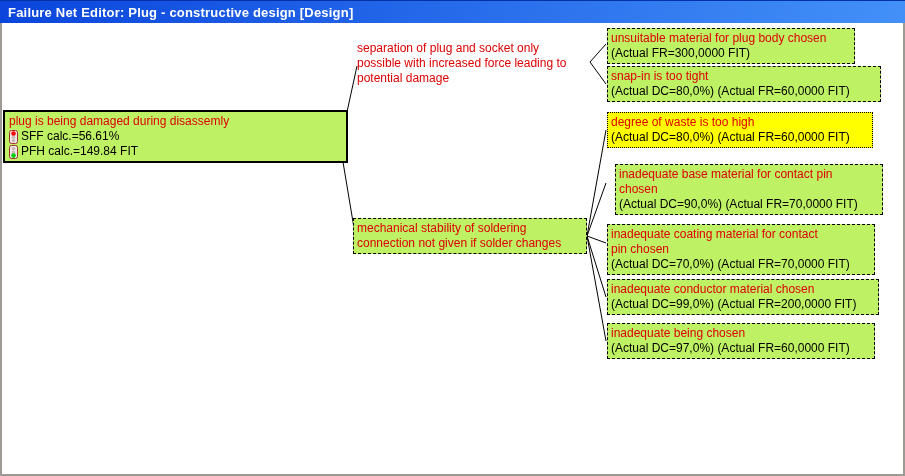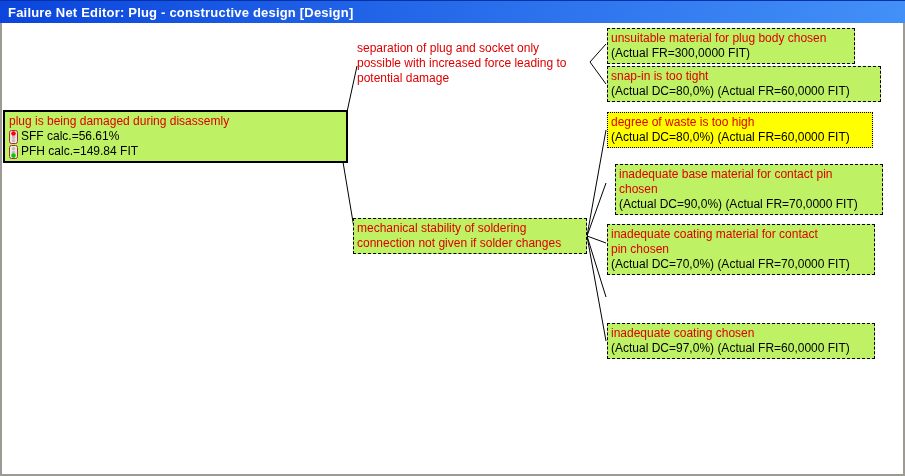--- a/index.html
+++ b/index.html
@@ -113,20 +113,24 @@
 chosen</div>
     <div class="blk">(Actual DC=90,0%) (Actual FR=70,0000 FIT)</div>
   </div>
 
   <div class="node dashed" style="left:607px; top:224px; width:260px;">
     <div class="red">inadequate coating material for contact
 pin chosen</div>
     <div class="blk">(Actual DC=70,0%) (Actual FR=70,0000 FIT)</div>
   </div>
 
+  <div class="node dashed" style="left:607px; top:279px; width:264px;">
+    <div class="red">inadequate conductor material chosen</div>
+    <div class="blk">(Actual DC=99,0%) (Actual FR=200,0000 FIT)</div>
+  </div>
 
   <div class="node dashed" style="left:607px; top:323px; width:260px;">
-    <div class="red">inadequate coating chosen</div>
+    <div class="red">inadequate being chosen</div>
     <div class="blk">(Actual DC=97,0%) (Actual FR=60,0000 FIT)</div>
   </div>
 
   <div class="frame"></div>
 </div>
 
 </body></html>

